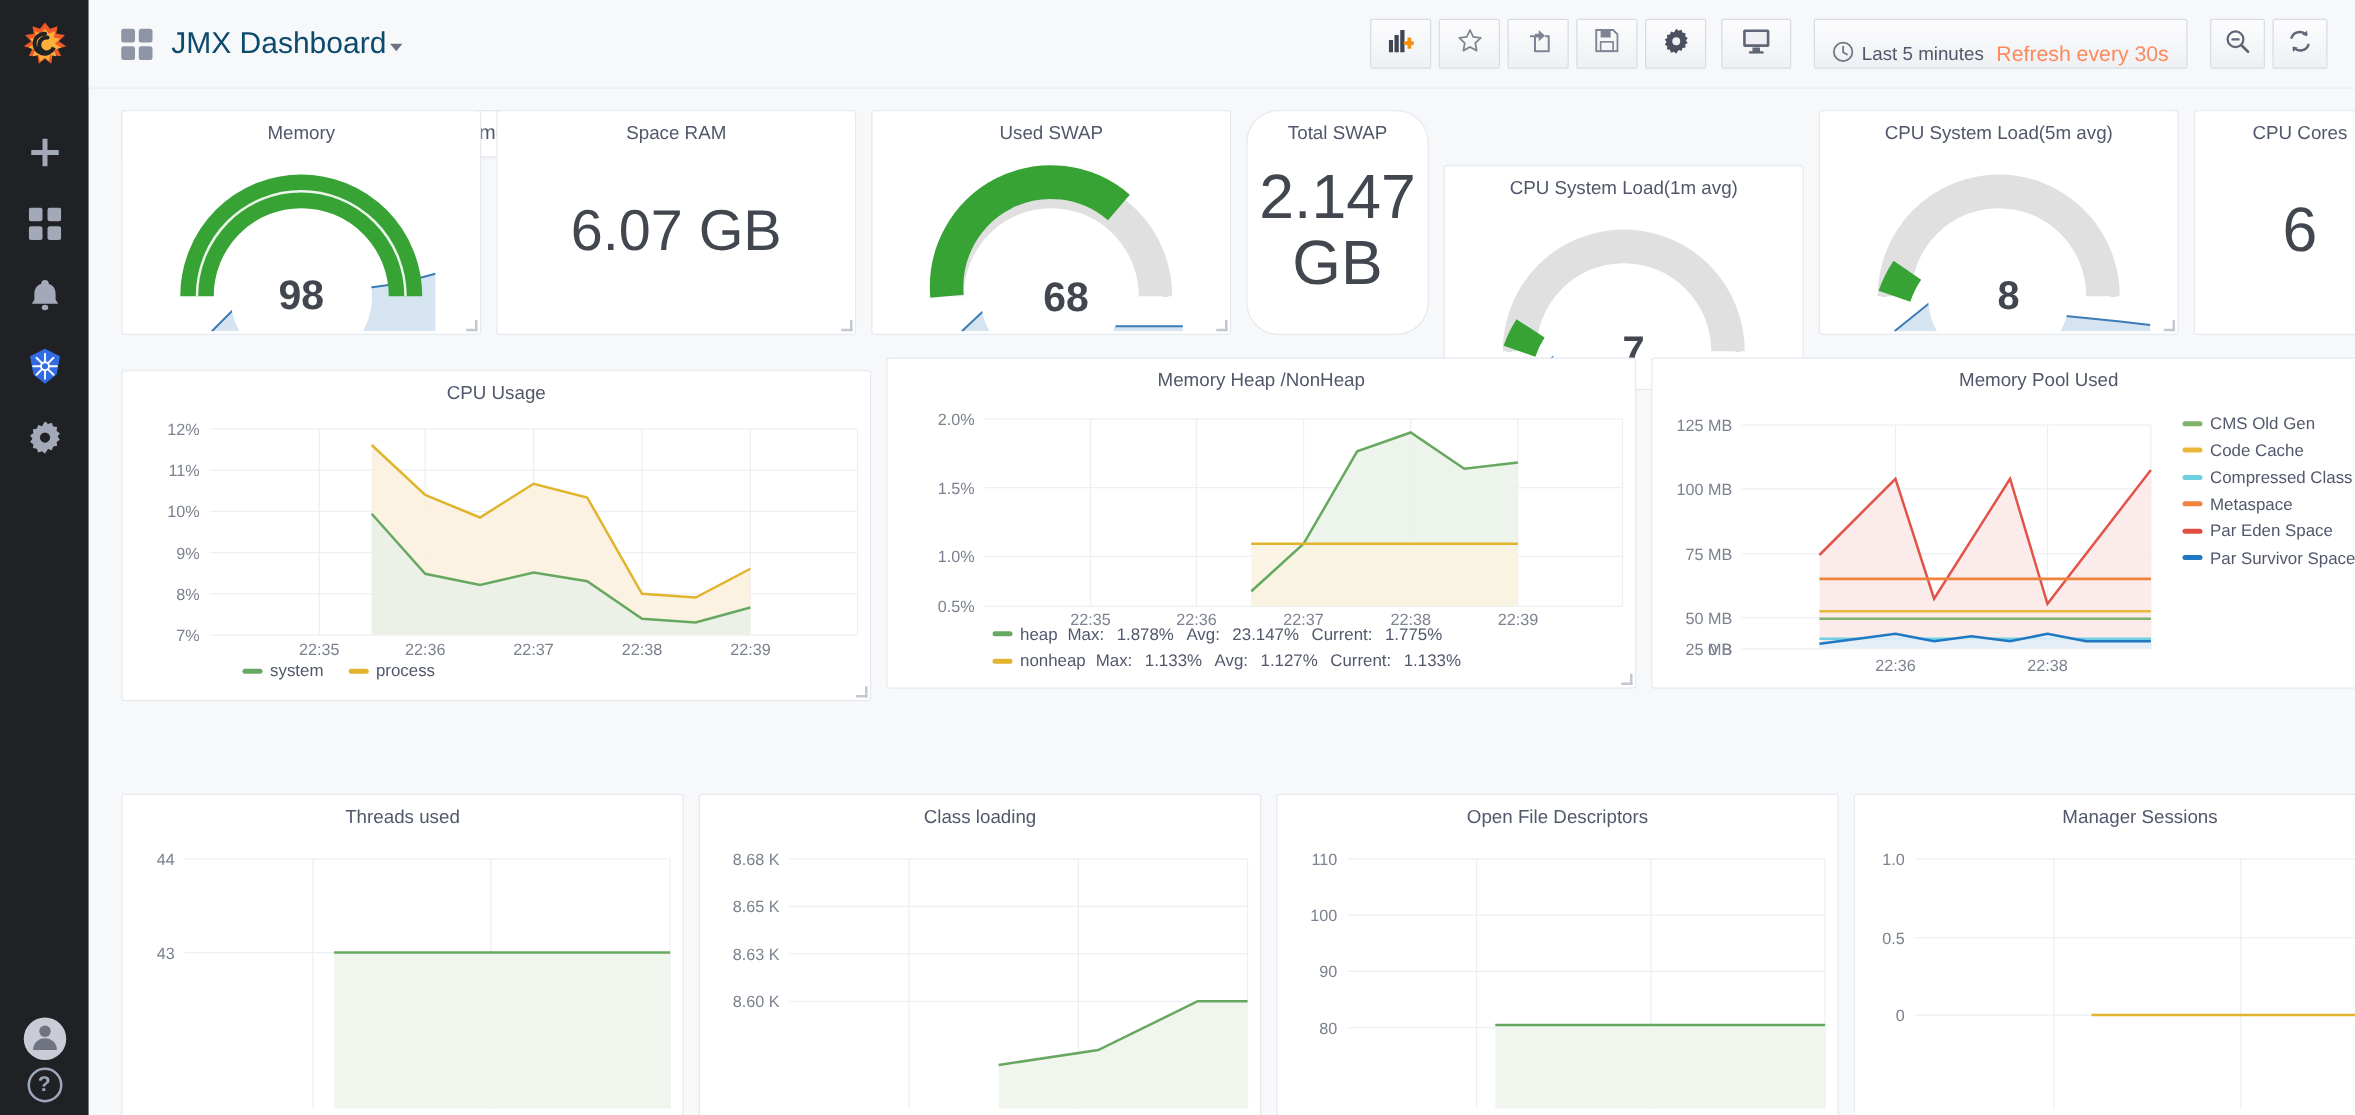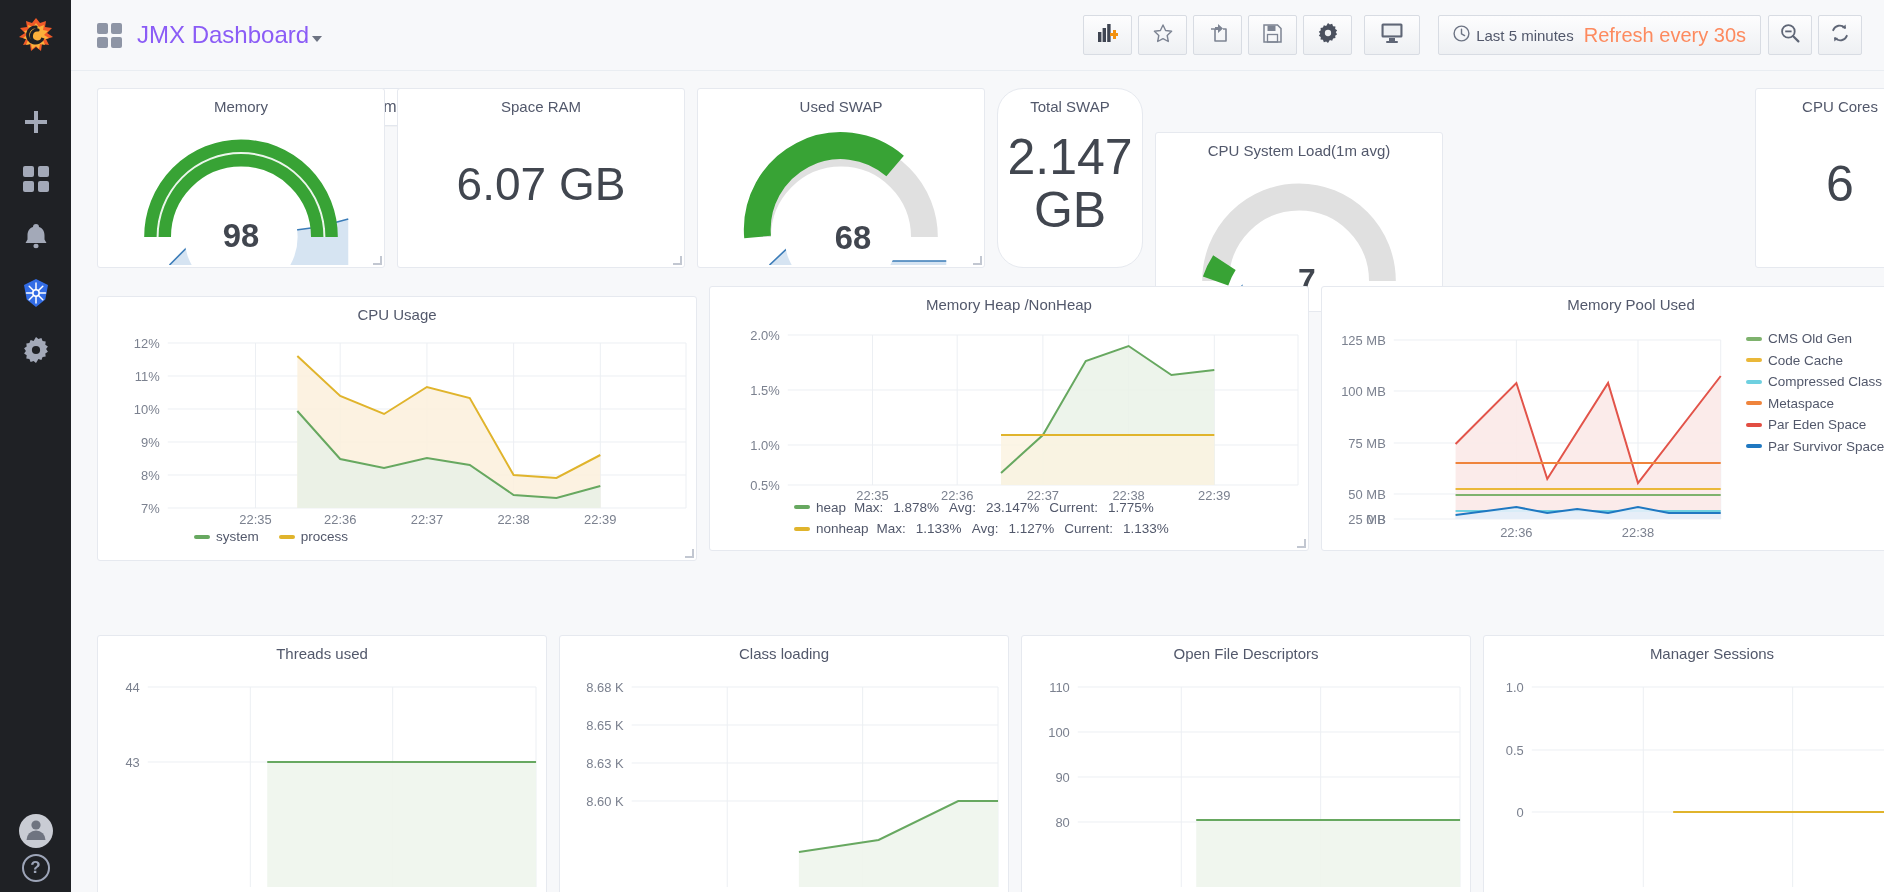--- a/index.html
+++ b/index.html
@@ -56,45 +56,45 @@
     border-bottom: 1px solid #e9edf2;
     display: flex; align-items: center;
     padding: 0 22px 0 26px;
   }
   .nav-left { display: flex; align-items: center; gap: 14px; }
   .dash-grid-icon { display: flex; flex-wrap: wrap; width: 26px; gap: 3px; }
   .dash-grid-icon i {
     width: 11px; height: 11px; background: #8e95a5; border-radius: 2px; display: block;
   }
   .dash-title {
-    font-size: 24px; color: #8b5cf6; font-weight: 400;
+    font-size: 24px; color: #0c4a6e; font-weight: 400;
   }
   .caret-down {
     width: 0; height: 0; border-left: 5px solid transparent;
     border-right: 5px solid transparent; border-top: 6px solid #6d7382;
     display: inline-block; margin-left: 3px; vertical-align: middle;
   }
   .nav-right { margin-left: auto; display: flex; align-items: center; gap: 0; }
   .btn-group { display: flex; margin-right: 12px; }
   .nav-btn {
     min-width: 49px; height: 40px;
     background: linear-gradient(#fdfdfe,#eef0f3);
     border: 1px solid #d8dce3;
     display: flex; align-items: center; justify-content: center;
     color: #62687a; cursor: pointer;
   }
   .btn-group .nav-btn + .nav-btn { margin-left: 6px; }
   .time-picker {
-    display: flex; align-items: center; height: 40px;
+    display: flex; align-items: flex-end; height: 40px;
     background: linear-gradient(#fdfdfe,#eef0f3);
     border: 1px solid #d8dce3; border-radius: 2px;
-    padding: 0 14px; gap: 10px; margin-right: 1px; cursor: pointer;
+    padding: 0 14px; gap: 10px; margin-right: 12px; cursor: pointer;
   }
   .time-label { font-size: 15px; color: #52586b; display: flex; align-items: center; gap: 6px; }
-  .refresh-label { font-size: 20px; color: #ff8а5c; }
+  .refresh-label { font-size: 17px; color: #ff8а5c; }
   .refresh-label { color: #fd8a5e; }
   .nav-btn.sq { min-width: 44px; margin-left: 6px; border-radius: 2px; }
 
   
   .var-bar { padding: 17px 0 0 26px; display: flex; }
   .var-group {
     display: flex; align-items: stretch; height: 38px;
     border: 1px solid #e3e7ee; border-radius: 3px; background: #fff;
     box-shadow: 0 1px 1px rgba(0,0,0,.03);
   }
@@ -413,20 +413,35 @@
         <path d="M52 122 A92 92 0 0 1 236 122" fill="none" stroke="#38a335" stroke-width="4"></path>
         <path d="M60 122 A84 84 0 0 1 228 122" fill="none" stroke="#e0e0e0" stroke-width="27"></path>
         <path d="M60 122 A84 84 0 0 1 68.9 103.7" fill="none" stroke="#38a335" stroke-width="27"></path>
         <circle cx="144" cy="122" r="57" fill="#fff"></circle>
         <text x="152" y="132" text-anchor="middle" font-family="Liberation Sans, sans-serif" font-size="32" font-weight="bold" fill="#41464f">7</text>
       </svg>
     </div>
     <div class="resize-handle"></div>
   </div>
 
+  <div class="panel" style="left:1384px; top:88px; width:288px; height:180px;">
+    <div class="panel-title">CPU System Load(5m avg)</div>
+    <div class="panel-body" style="height:150px">
+      <svg viewBox="0 0 288 150" preserveAspectRatio="none">
+        <polygon points="60,150 90,126 120,130 150,133 180,136 210,139 240,142 266,145 266,150" fill="#cfdff0" opacity="0.85"></polygon>
+        <polyline points="60,150 90,126 120,130 150,133 180,136 210,139 240,142 266,145" fill="none" stroke="#3b7cb8" stroke-width="1.6"></polyline>
+        <path d="M52 122 A92 92 0 0 1 236 122" fill="none" stroke="#38a335" stroke-width="4"></path>
+        <path d="M60 122 A84 84 0 0 1 228 122" fill="none" stroke="#e0e0e0" stroke-width="27"></path>
+        <path d="M60 122 A84 84 0 0 1 70.4 101.2" fill="none" stroke="#38a335" stroke-width="27"></path>
+        <circle cx="144" cy="122" r="57" fill="#fff"></circle>
+        <text x="152" y="132" text-anchor="middle" font-family="Liberation Sans, sans-serif" font-size="32" font-weight="bold" fill="#41464f">8</text>
+      </svg>
+    </div>
+    <div class="resize-handle"></div>
+  </div>
 
   <div class="panel" style="left:1684px; top:88px; width:170px; height:180px;">
     <div class="panel-title">CPU Cores</div>
     <div class="panel-body singlestat big" style="height:138px">
       <span>6</span>
     </div>
   </div>
 
   <div class="panel" style="left:26px; top:296px; width:600px; height:265px;">
     <div class="panel-title">CPU Usage</div>

